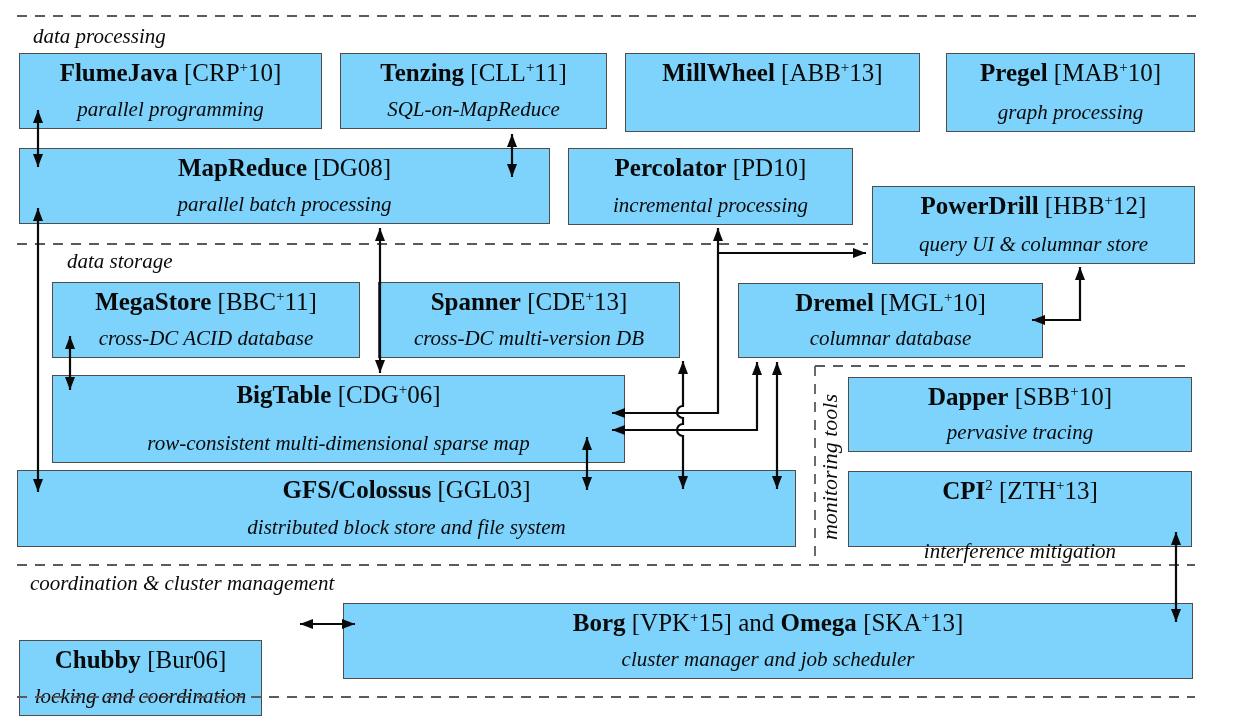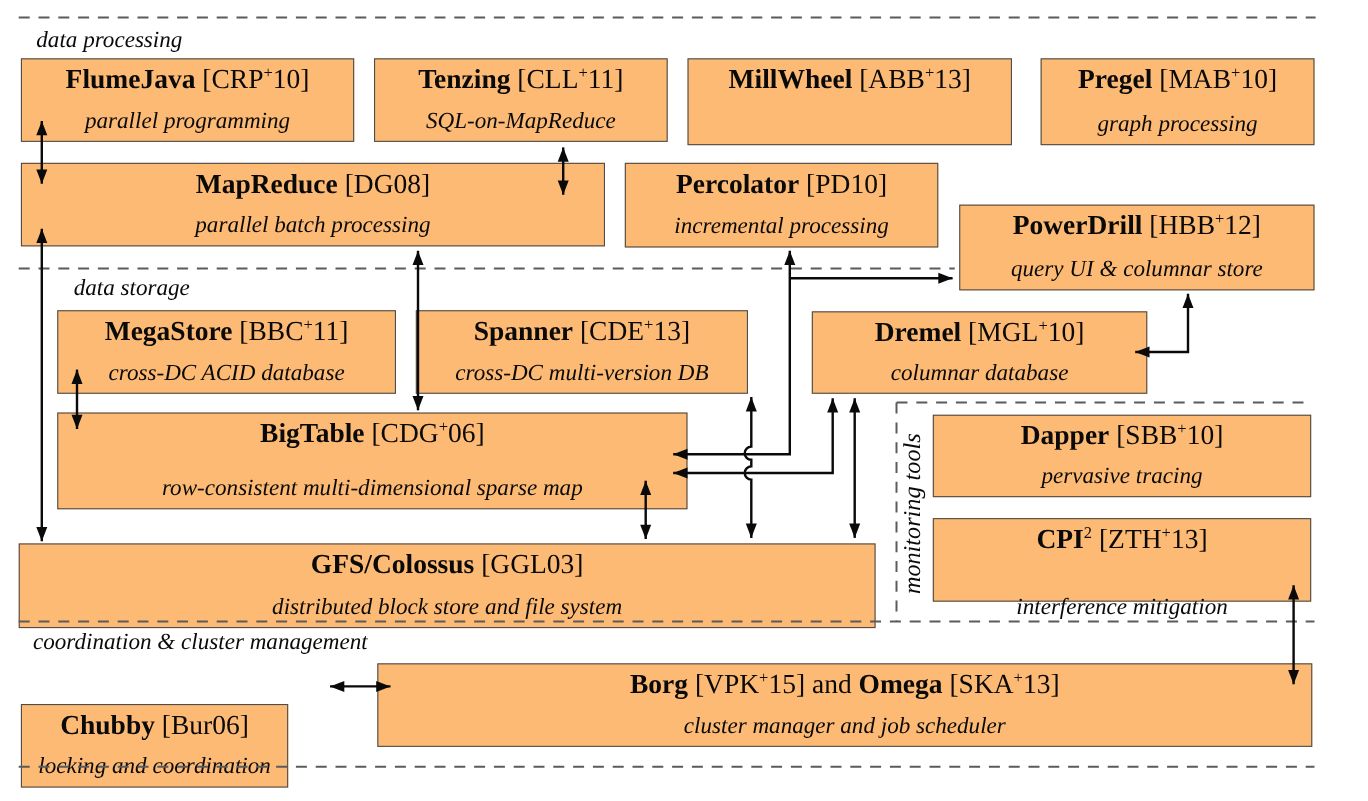--- a/index.html
+++ b/index.html
@@ -1,21 +1,21 @@
 <!DOCTYPE html>
 <html><head>
 <meta charset="utf-8">
 <style>
   html,body { margin:0; padding:0; background:#ffffff; }
   #stage {
     position:relative; width:1244px; height:728px; background:#ffffff;
     font-family:"Liberation Serif","DejaVu Serif",serif; color:#0a0a0a; overflow:hidden;
   }
   .box {
-    position:absolute; box-sizing:border-box; border:1.6px solid #4d4d4d; background:#fdba74;
+    position:absolute; box-sizing:border-box; border:1.6px solid #4d4d4d; background:#7dd3fc;
     display:flex; flex-direction:column; justify-content:space-between;
     text-align:center; padding:3px 2px 7px 2px; height:76px;
   }
   .bt { font-size:25px; line-height:1.25; white-space:nowrap; }
   .bt b { font-weight:bold; }
   .bs { font-style:italic; font-size:21px; line-height:1.15; white-space:nowrap; }
   sup { font-size:60%; line-height:0; }
   .rlabel { position:absolute; font-style:italic; font-size:21px; white-space:nowrap; }
   .l-processing   { left:33px;  top:24px; }
   .l-storage      { left:67px;  top:249px; }
@@ -27,21 +27,21 @@
   .b-tenzing    { left:340px; top:53px;  width:267px; }
   .b-millwheel  { left:625px; top:53px;  width:295px; height:79px; }
   .b-pregel     { left:946px; top:53px;  width:249px; height:79px; }
   .b-mapreduce  { left:19px;  top:148px; width:531px; }
   .b-percolator { left:568px; top:148px; width:285px; height:77px; }
   .b-powerdrill { left:872px; top:186px; width:323px; height:78px; }
   .b-megastore  { left:52px;  top:282px; width:308px; }
   .b-spanner    { left:378px; top:282px; width:302px; }
   .b-dremel     { left:738px; top:283px; width:305px; height:75px; }
   .b-bigtable   { left:52px;  top:375px; width:573px; height:88px; }
-  .b-gfs        { left:17px;  top:470px; width:779px; height:77px;margin-top:24px; }
+  .b-gfs        { left:17px;  top:470px; width:779px; height:77px; }
   .b-dapper     { left:848px; top:377px; width:344px; height:75px; }
   .b-cpi2       { left:848px; top:471px; width:344px;gap:33px; }
   .b-chubby     { left:19px;  top:640px; width:243px; }
   .b-borg       { left:343px; top:603px; width:850px; }
 
   svg.overlay { position:absolute; left:0; top:0; width:1244px; height:728px; pointer-events:none; }
   .dash { stroke:#5b5b5b; stroke-width:1.8; stroke-dasharray:10 8; fill:none; }
   .arr  { stroke:#0a0a0a; stroke-width:2.2; fill:none; }
 </style>
 </head>

